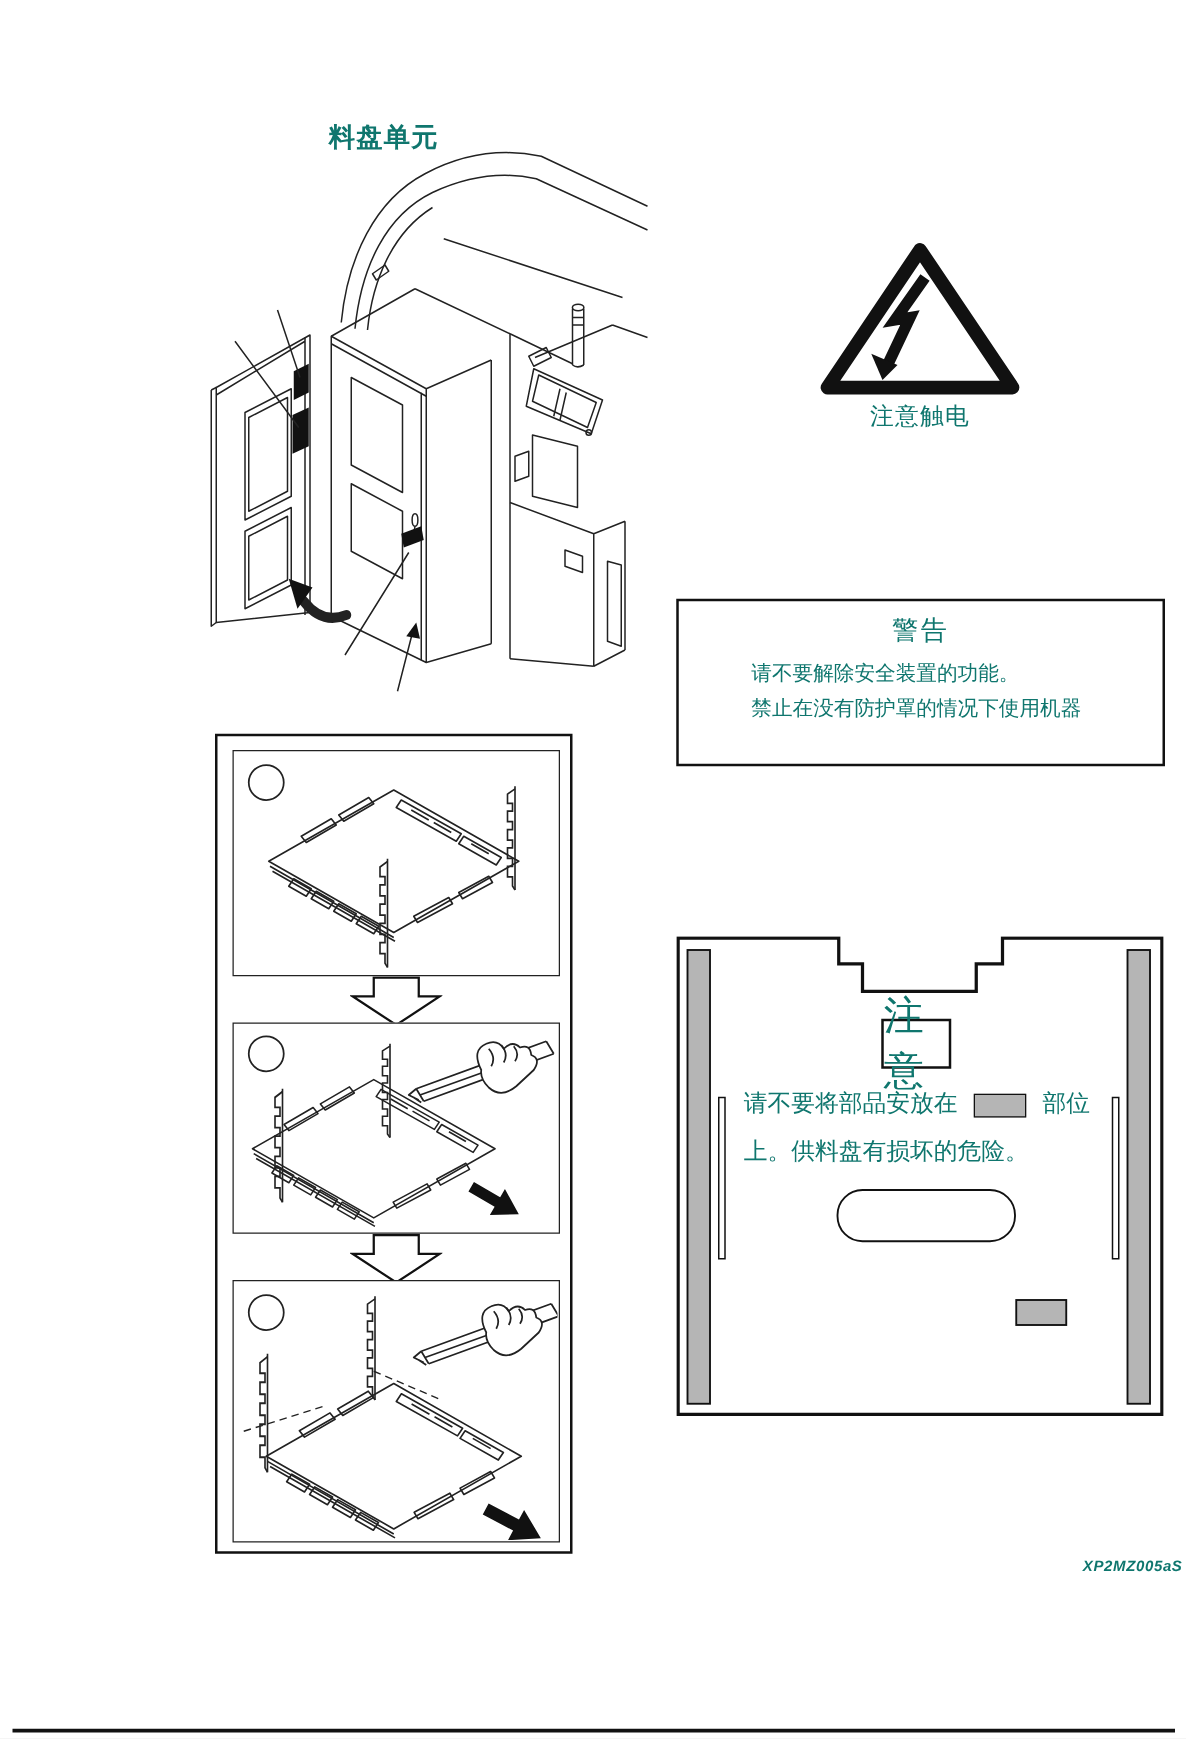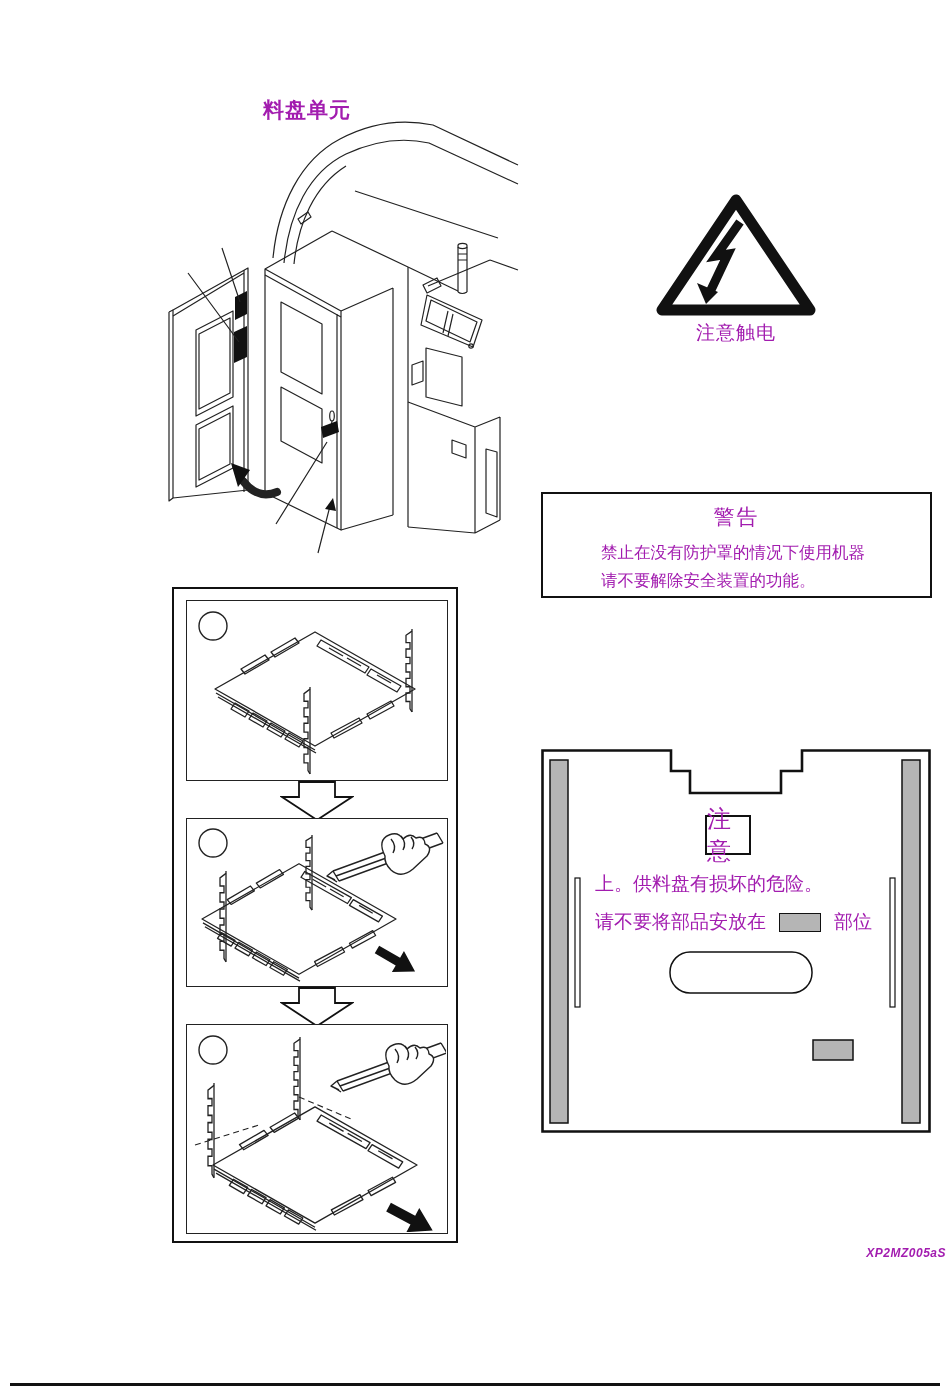--- a/index.html
+++ b/index.html
@@ -1,49 +1,49 @@
 <!DOCTYPE html>
 <html><head>
 <meta charset="utf-8">
 <style>
   html,body{margin:0;padding:0;background:#e8e8e8;}
   #page{
     position:relative;width:949px;height:1391px;background:#ffffff;
-    font-family:"Liberation Sans","DejaVu Sans",sans-serif;color:#a21caf;
+    font-family:"Liberation Sans","DejaVu Sans",sans-serif;color:#0f766e;
     overflow:hidden;margin:0 auto;
   }
   .abs{position:absolute;}
   svg{display:block;}
 
   
   #unit-title{left:263px;top:96px;font-size:21px;font-weight:bold;letter-spacing:1px;}
 
   
   #shock{left:652px;top:192px;width:168px;}
   #shock-caption{margin-top:0;text-align:center;font-size:19px;letter-spacing:1px;}
 
   
-  #warning-box{left:541px;top:492px;width:391px;height:106px;border:2px solid #111;box-sizing:border-box;}
+  #warning-box{left:541px;top:479px;width:391px;height:134px;border:2px solid #111;box-sizing:border-box;}
   #warning-title{text-align:center;margin-top:9px;font-size:21px;letter-spacing:2px;}
   #warning-lines{margin:7px 0 0 58px;font-size:16.5px;line-height:1.7;}
 
   
   #steps{left:172px;top:587px;width:286px;height:656px;border:2.5px solid #111;box-sizing:border-box;}
   .panel{position:absolute;left:12px;width:262px;border:1.5px solid #222;box-sizing:border-box;background:#fff;}
   #panel-1{top:11px;height:181px;}
   #panel-2{top:229px;height:169px;}
   #panel-3{top:435px;height:210px;}
   .flow-arrow{position:absolute;left:106px;width:74px;height:40px;}
   #flow-arrow-1{top:192px;}
   #flow-arrow-2{top:398px;}
 
   
   #tray-view{left:541px;top:749px;width:390px;height:384px;}
-  #caution-badge{left:164px;top:66px;width:46px;height:40px;border:2px solid #111;box-sizing:border-box;
-    display:flex;align-items:center;justify-content:center;font-size:24px;letter-spacing:2px;}
+  #caution-badge{left:164px;top:66px;width:56px;height:40px;border:2px solid #111;box-sizing:border-box;
+    display:flex;align-items:center;justify-content:center;font-size:32px;letter-spacing:2px;}
   #caution-text{left:54px;top:116px;width:310px;font-size:19px;line-height:38px;}
   #caution-line1{display:flex;align-items:center;gap:13px;white-space:nowrap;}
   #caution-swatch{width:42px;height:19px;background:#b5b5b5;border:1.5px solid #111;box-sizing:border-box;}
 
   
   #figure-code{left:836px;top:1246px;width:110px;text-align:right;font-size:12px;font-weight:bold;
     font-family:"Liberation Sans","DejaVu Sans",sans-serif;letter-spacing:0.5px;font-style:italic;}
 
   
   #bottom-rule{left:10px;top:1383px;width:930px;height:3px;background:#111;}
@@ -148,22 +148,22 @@
       <polygon points="84,8 10,118 158,118" fill="#fff" stroke="#111" stroke-width="11" stroke-linejoin="round"></polygon>
       <path d="M88,30 L64,64 L76,62 L58,100" fill="none" stroke="#111" stroke-width="9"></path>
       <polygon points="54,112 45,91 66,100" fill="#111"></polygon>
     </svg>
     <div id="shock-caption">注意触电</div>
   </div>
 
   <div class="abs" id="warning-box">
     <div id="warning-title">警告</div>
     <div id="warning-lines">
+      <div>请不要解除安全装置的功能。</div>
       <div>禁止在没有防护罩的情况下使用机器</div>
-      <div>请不要解除安全装置的功能。</div>
     </div>
   </div>
 
   <div class="abs" id="steps">
 
     <div class="panel" id="panel-1">
       <svg width="259" height="178" viewBox="0 0 259 178">
         <circle cx="26" cy="25" r="14" fill="none" stroke="#222" stroke-width="1.4"></circle>
         <use href="#tray" transform="translate(128,88)"></use>
         <use href="#rail" transform="translate(218,28) scale(1,1.05)"></use>
@@ -208,26 +208,26 @@
       <path d="M1.5,1.5 H130 V22 H149 V44 H240 V22 H261 V1.5 H388.5 V382.5 H1.5 Z" fill="none" stroke="#111" stroke-width="2.6"></path>
       <rect x="9" y="11" width="18" height="363" fill="#b5b5b5" stroke="#111" stroke-width="1.5"></rect>
       <rect x="361" y="11" width="18" height="363" fill="#b5b5b5" stroke="#111" stroke-width="1.5"></rect>
       <rect x="34" y="129" width="5" height="129" fill="#fff" stroke="#111" stroke-width="1.2"></rect>
       <rect x="349" y="129" width="5" height="129" fill="#fff" stroke="#111" stroke-width="1.2"></rect>
       <rect x="129" y="203" width="142" height="41" rx="20" fill="#fff" stroke="#111" stroke-width="1.5"></rect>
       <rect x="272" y="291" width="40" height="20" fill="#b5b5b5" stroke="#111" stroke-width="1.5"></rect>
     </svg>
     <div class="abs" id="caution-badge">注意</div>
     <div class="abs" id="caution-text">
-      <div id="caution-line2">上。供料盘有损坏的危险。</div>
       <div id="caution-line1">
         <span>请不要将部品安放在</span>
         <span id="caution-swatch"></span>
         <span>部位</span>
       </div>
+      <div id="caution-line2">上。供料盘有损坏的危险。</div>
     </div>
   </div>
 
   <div class="abs" id="figure-code">XP2MZ005aS</div>
 
   <div class="abs" id="bottom-rule"></div>
 
 </div>
 
 </body></html>

